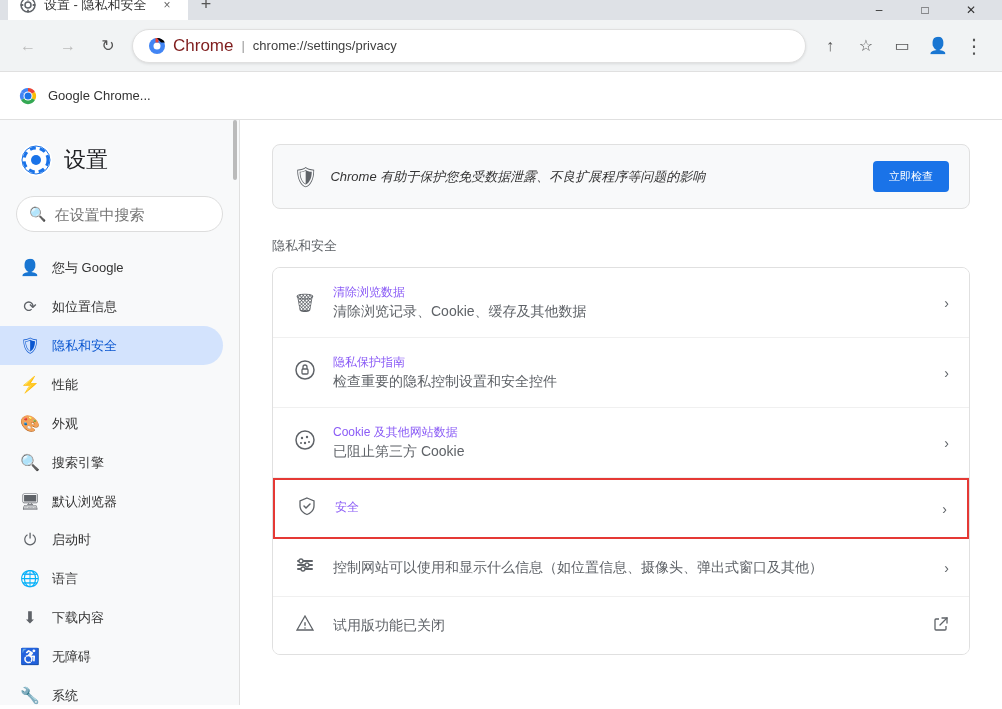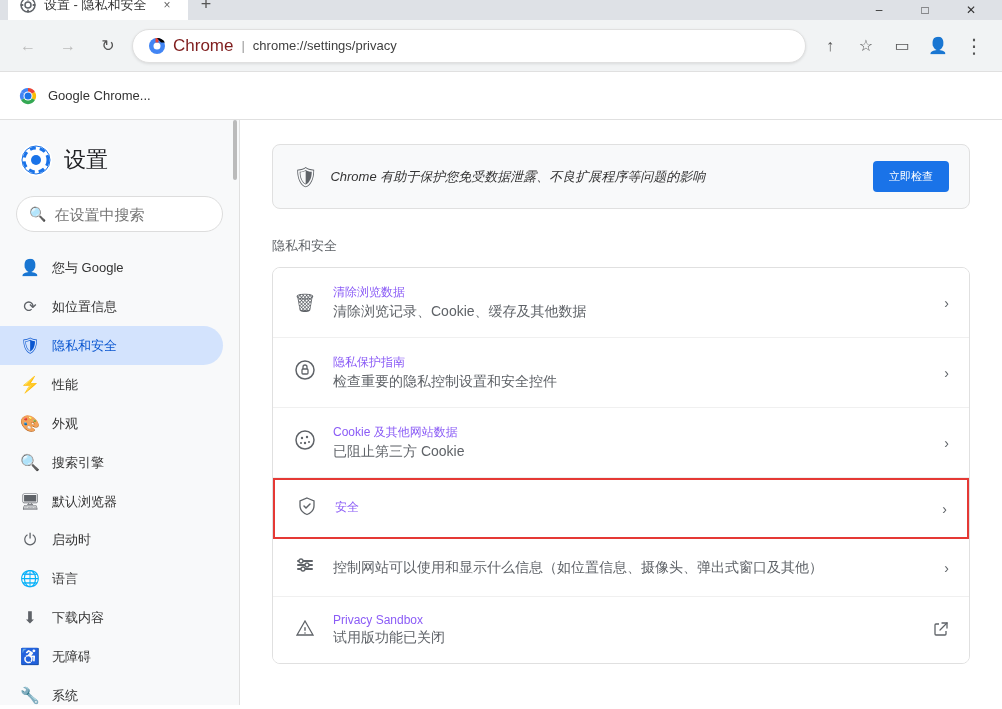--- a/index.html
+++ b/index.html
@@ -388,21 +388,20 @@
 
       <div class="setting-item">
         <span class="setting-item-icon">
           <svg width="20" height="20" viewBox="0 0 20 20">
             <path d="M10 3 L18 17 L2 17 Z" stroke="#5f6368" stroke-width="1.3" fill="none"></path>
             <rect x="9.3" y="9" width="1.4" height="4" rx="0.7" fill="#5f6368"></rect>
             <circle cx="10" cy="15" r="0.8" fill="#5f6368"></circle>
           </svg>
         </span>
         <div class="setting-item-content">
-          <div class="setting-item-title">Privacy Sandbox</div>
           <div class="setting-item-subtitle">试用版功能已关闭</div>
         </div>
         <span class="setting-item-ext">
           <svg width="16" height="16" viewBox="0 0 16 16">
             <path d="M6 3 H3 a1 1 0 0 0 -1 1 V13 a1 1 0 0 0 1 1 H12 a1 1 0 0 0 1 -1 V10" stroke="#5f6368" stroke-width="1.3" fill="none"></path>
             <path d="M9 2 H14 V7" stroke="#5f6368" stroke-width="1.3" fill="none" stroke-linecap="round"></path>
             <path d="M14 2 L7 9" stroke="#5f6368" stroke-width="1.3" stroke-linecap="round"></path>
           </svg>
         </span>
       </div>

